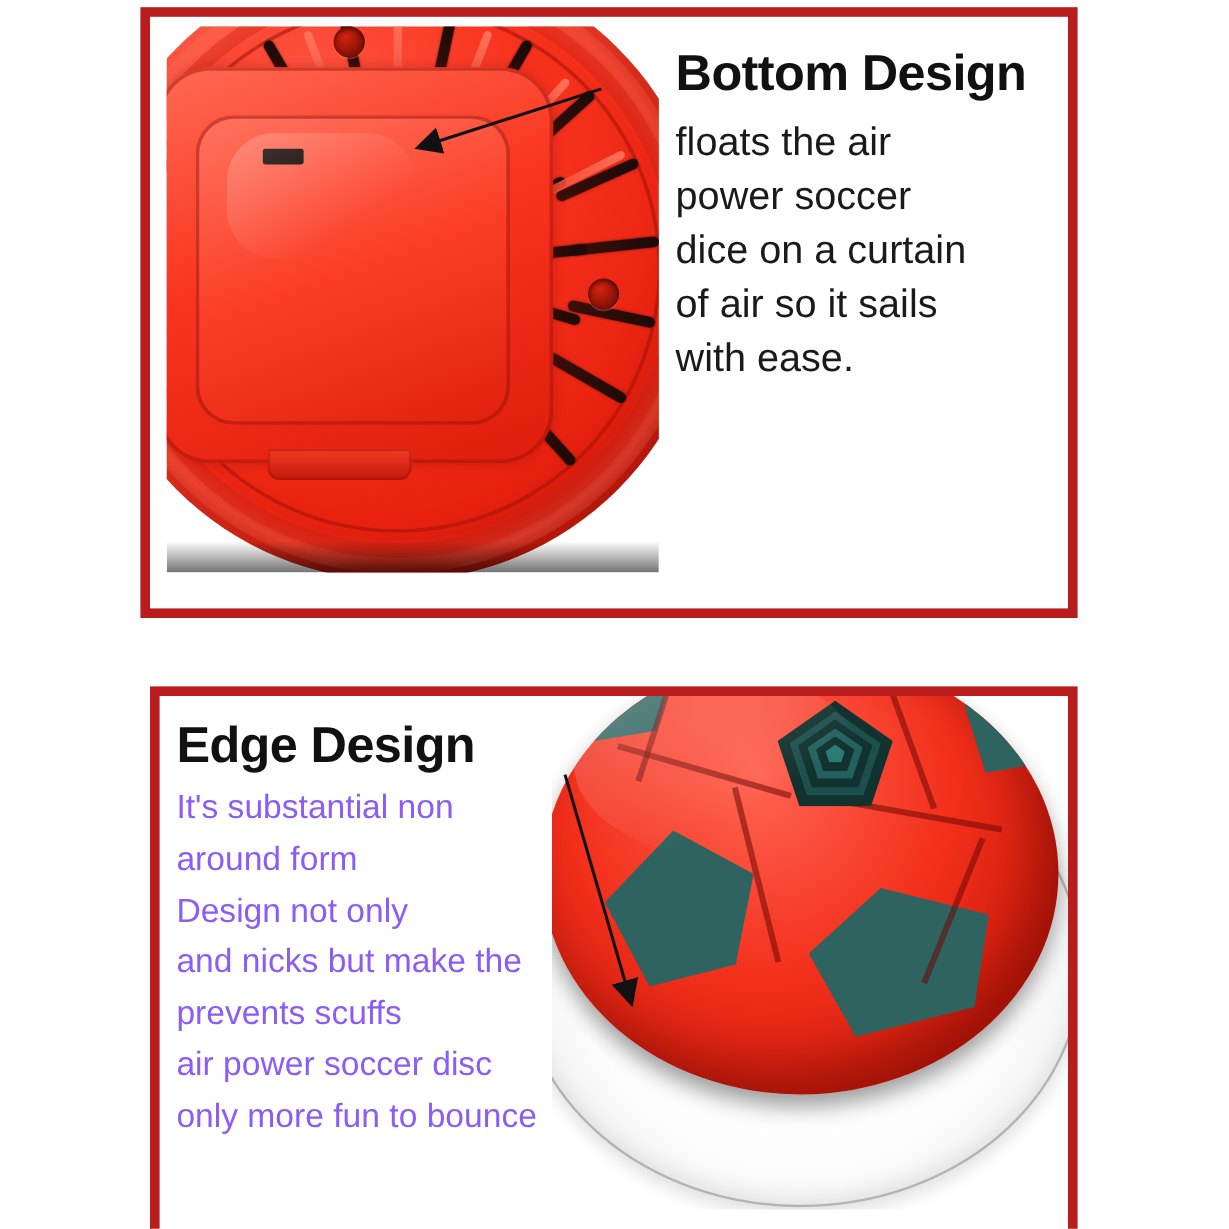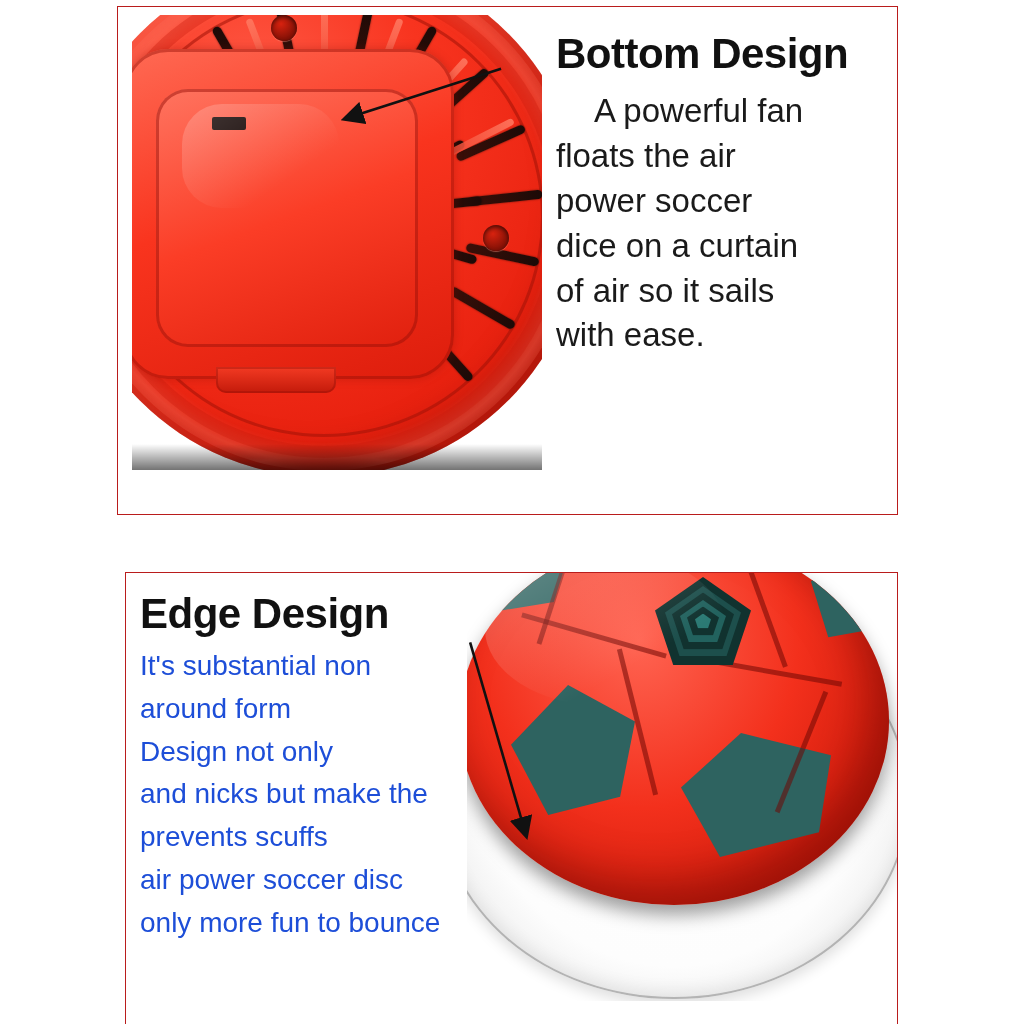--- a/index.html
+++ b/index.html
@@ -9,21 +9,21 @@
     font-family:"Liberation Sans", sans-serif;
     overflow:hidden;
     position:relative;
   }
   .stage{position:absolute;inset:0;background:#fff;}
 
   
   .panel{
     position:absolute;
     background:#ffffff;
-    border:1px solid #b91c1c;
+    border:8px solid #b91c1c;
     box-sizing:border-box;
     overflow:hidden;
   }
   #panel-top{left:117px;top:6px;width:781px;height:509px;}
   #panel-bottom{left:125px;top:572px;width:773px;height:476px;}
 
   
   .photo-top{
     position:absolute;left:14px;top:8px;width:410px;height:455px;
     overflow:hidden;background:#ffffff;
@@ -130,21 +130,21 @@
 
   
   .arrow-svg{position:absolute;left:0;top:0;width:100%;height:100%;pointer-events:none;}
 
   
   .text-bottom{
     position:absolute;left:14px;top:14px;width:380px;
   }
   #title-edge{font-size:42px;margin:6px 0 0 0;white-space:nowrap;}
   .body-text-2{
-    font-size:28px;line-height:1.53;color:#1d4ed8;margin-top:10px;
+    font-size:28px;line-height:1.53;color:#8b5cf6;margin-top:10px;
   }
   .photo-bottom{
     position:absolute;right:0px;top:0px;width:430px;height:428px;overflow:hidden;
   }
   .bumper{
     position:absolute;left:-28px;top:26px;width:470px;height:400px;
     border-radius:50%;
     background:radial-gradient(ellipse at 50% 34%, #ffffff 0%, #fdfdfd 62%, #e8e8e8 84%, #cfcfcf 100%);
     box-shadow:0 6px 14px rgba(0,0,0,.13), inset 0 -8px 16px rgba(0,0,0,.07);
   }
@@ -228,21 +228,20 @@
           </div>
           <div class="batt-latch"></div>
         </div>
       </div>
       <div class="photo-shadow"></div>
     </div>
 
     <div class="text-top">
       <div class="title" id="title-bottom">Bottom Design</div>
       <div class="body-text">
-        <div><span class="indent"></span><span>A powerful fan</span></div>
         <div>floats the air</div>
         <div>power soccer</div>
         <div>dice on a curtain</div>
         <div>of air so it sails</div>
         <div>with ease.</div>
       </div>
     </div>
 
     <svg class="arrow-svg" viewBox="0 0 781 509">
       <defs>

